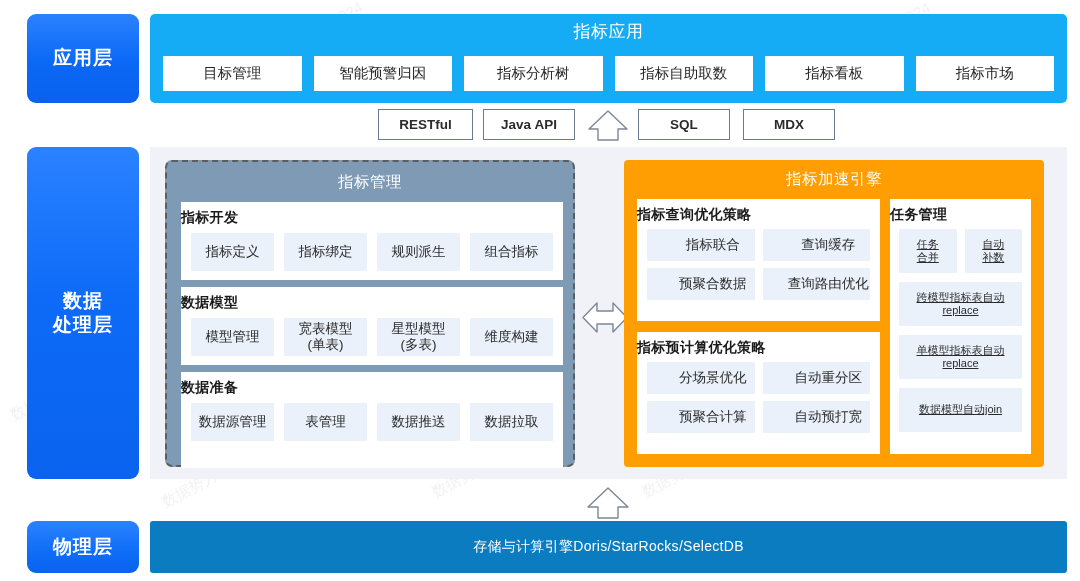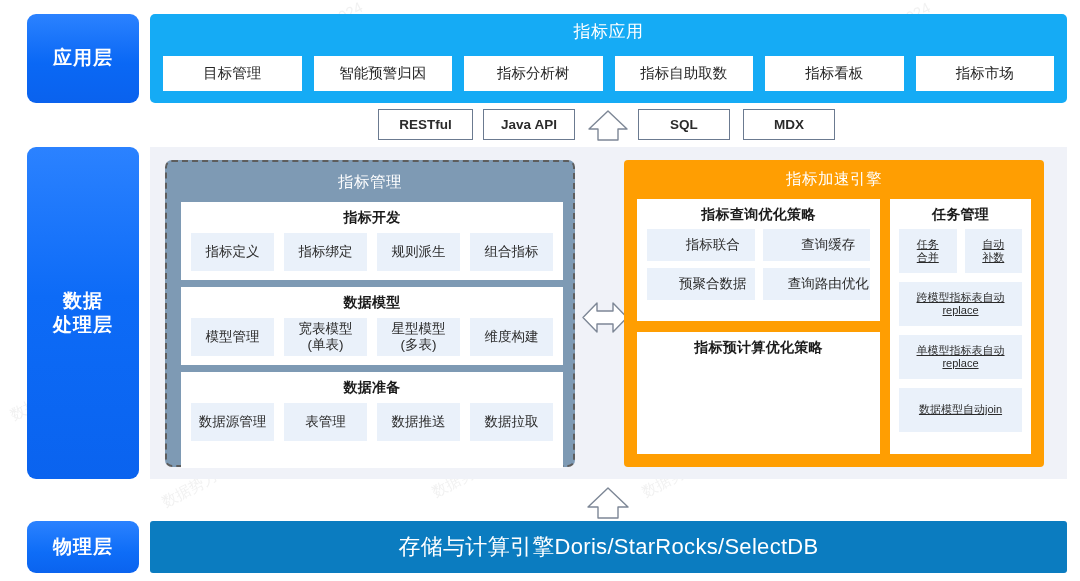--- a/index.html
+++ b/index.html
@@ -80,21 +80,21 @@
     position: absolute; left: 0; right: 0; top: 10px; text-align: center;
     color: #ffffff; font-size: 15.5px; font-weight: 400; letter-spacing: .5px;
   }
   .mm-card {
     position: absolute; left: 14px; width: 382px; background: #ffffff;
   }
   #mm-card-1 { top: 40px;  height: 78px; }
   #mm-card-2 { top: 125px; height: 78px; }
   #mm-card-3 { top: 210px; height: 96px; }
   .card-head {
-    text-align: center; font-size: 14px; font-weight: 700; color: #1b1b1b;
+    text-align: left; font-size: 14px; font-weight: 700; color: #1b1b1b;
     padding-top: 7px; letter-spacing: .3px;
   }
   .chip-row {
     display: flex; gap: 10px; padding: 6px 10px 0 10px;
   }
   .chip {
     flex: 1 1 0; background: #eaf1fa; color: #2b2b2b;
     font-size: 13.5px; height: 38px;
     display: flex; align-items: center; justify-content: center;
     text-align: center; line-height: 1.18; white-space: pre-line;
@@ -137,21 +137,21 @@
   #tm-stack { padding: 5px 9px 0 9px; display: flex; flex-direction: column; gap: 9px; }
   #tm-row-top { display: flex; gap: 8px; }
   #tm-row-top .tm-chip { flex: 1 1 0; height: 44px; }
   .tm-wide { height: 44px; }
 
   
   #phys-band {
     position: absolute; left: 150px; top: 521px; width: 917px; height: 52px;
     background: #0b7cc0; border-radius: 3px;
     display: flex; align-items: center; justify-content: center;
-    color: #ffffff; font-size: 22px; letter-spacing: .3px;
+    color: #ffffff; font-size: 14px; letter-spacing: .3px;
   }
 
   
   .wm {
     position: absolute; color: rgba(150,150,150,0.13); font-size: 15px;
     transform: rotate(-28deg); white-space: nowrap; pointer-events: none;
     user-select: none;
   }
 </style>
 </head>
@@ -253,20 +253,30 @@
         </div>
         <div class="ae-chip-line">
           <div class="ae-chip">预聚合数据</div>
           <div class="ae-chip">查询路由优化</div>
         </div>
       </div>
     </div>
 
     <div class="ae-card" id="ae-card-p">
       <div class="card-head">指标预计算优化策略</div>
+      <div class="ae-chip-grid">
+        <div class="ae-chip-line">
+          <div class="ae-chip">分场景优化</div>
+          <div class="ae-chip">自动重分区</div>
+        </div>
+        <div class="ae-chip-line">
+          <div class="ae-chip">预聚合计算</div>
+          <div class="ae-chip">自动预打宽</div>
+        </div>
+      </div>
     </div>
 
     <div class="ae-card" id="ae-card-t">
       <div class="card-head">任务管理</div>
       <div id="tm-stack">
         <div id="tm-row-top">
           <div class="tm-chip">任务
 合并</div>
           <div class="tm-chip">自动
 补数</div>

